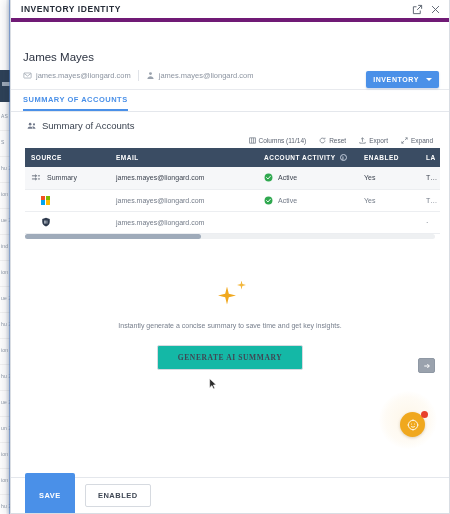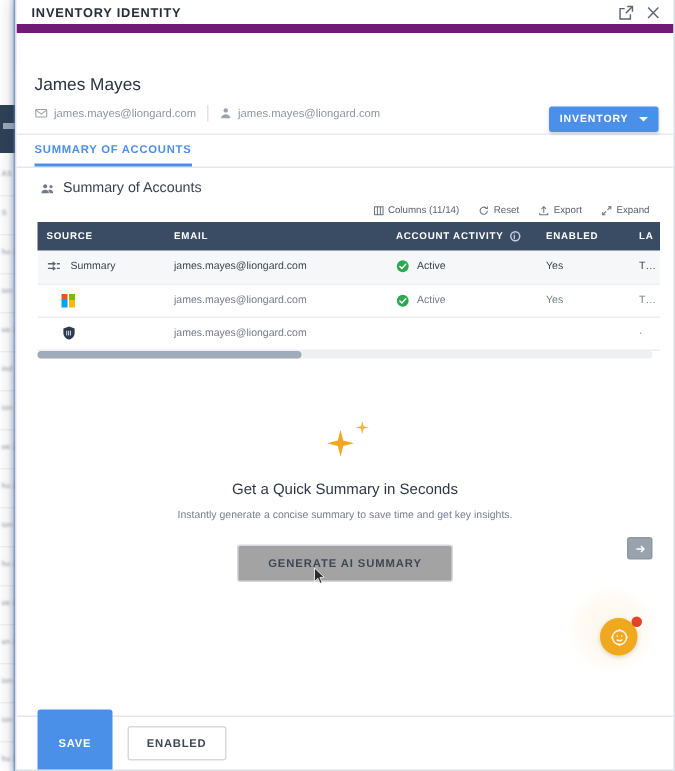--- a/index.html
+++ b/index.html
@@ -50,21 +50,21 @@
     background: #ffffff;
     border: 1px solid #d9dde3;
     border-top: none;
     box-shadow: -3px 0 10px rgba(20,30,50,.18);
     display: flex; flex-direction: column;
     overflow: hidden;
   }
 
   .modal-titlebar {
     height: 22px; flex: 0 0 22px;
-    border-bottom: 6px solid #701a75;
+    border-bottom: 4px solid #701a75;
     display: flex; align-items: center;
     padding: 0 8px 0 10px;
     background: #fff;
   }
   .modal-title {
     font-size: 8.5px; font-weight: bold; color: #262d38;
     letter-spacing: .55px;
   }
   .titlebar-actions { margin-left: auto; display: flex; align-items: center; gap: 7px; }
   .ticon { width: 11px; height: 11px; display: block; color: #5c6470; cursor: pointer; }
@@ -202,22 +202,22 @@
   }
   .spark.small {
     width: 9px; height: 9px; left: 50%; top: 0px; margin-left: 7px;
     background: #f3b73c;
   }
   .ai-title { font-size: 10px; color: #2f3744; margin-bottom: 7px; }
   .ai-sub { font-size: 7px; color: #777f8c; line-height: 1.55; padding: 0 22px; }
   .ai-btn {
     margin: 14px auto 0 auto;
     display: block;
-    background: #a3a3a3; border: 1px solid #d6dae0; border-radius: 2px;
-    font-family: Liberation Sans, sans-serif;
+    background: #14b8a6; border: 1px solid #d6dae0; border-radius: 2px;
+    font-family: Liberation Serif, serif;
     font-size: 7.5px; font-weight: bold; letter-spacing: .6px; color: #3f4754;
     padding: 7px 20px; cursor: pointer;
   }
 
   .cursor-arrow { position: absolute; left: 198px; top: 266px; width: 8px; height: 12px; }
   .cursor-arrow svg { display: block; width: 100%; height: 100%; }
 
   
   .fab-halo {
     position: absolute; right: 12px; bottom: 28px;
@@ -557,21 +557,20 @@
         <path d="M2.5 8h10"></path>
           <path d="M8.6 4 12.6 8 8.6 12"></path>
       </svg>
     </div>
 
     <div class="ai-block">
       <div class="sparkles">
         <span class="spark"></span>
         <span class="spark small"></span>
       </div>
-      <div class="ai-title">Get a Quick Summary in Seconds</div>
       <div class="ai-sub">Instantly generate a concise summary to save time and get key insights.</div>
       <button class="ai-btn">GENERATE AI SUMMARY</button>
     </div>
 
     <div class="cursor-arrow">
       <svg viewBox="0 0 12 18">
           <path d="M1 1 1 14.5 4.4 11.3 6.6 16.3 8.6 15.4 6.4 10.5 10.6 10.2z" fill="#2b2b2b" stroke="#fff" stroke-width=".8"></path>
         </svg>
     </div>
 

